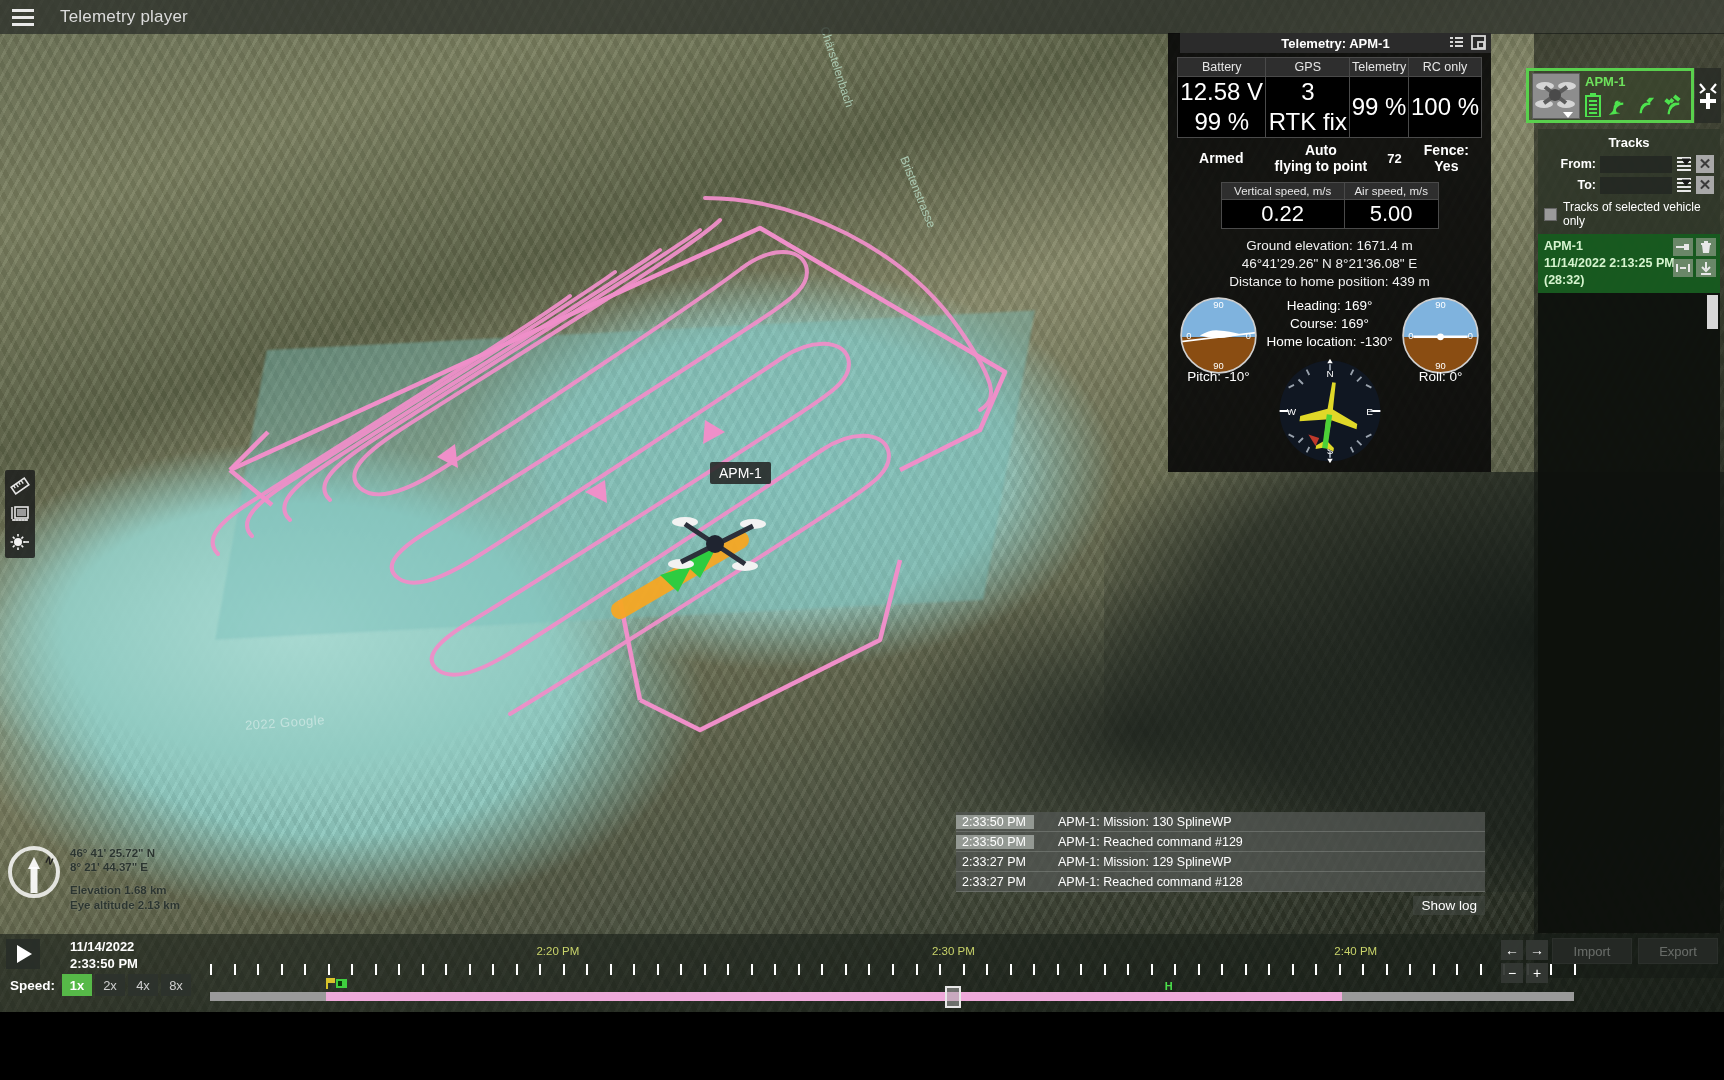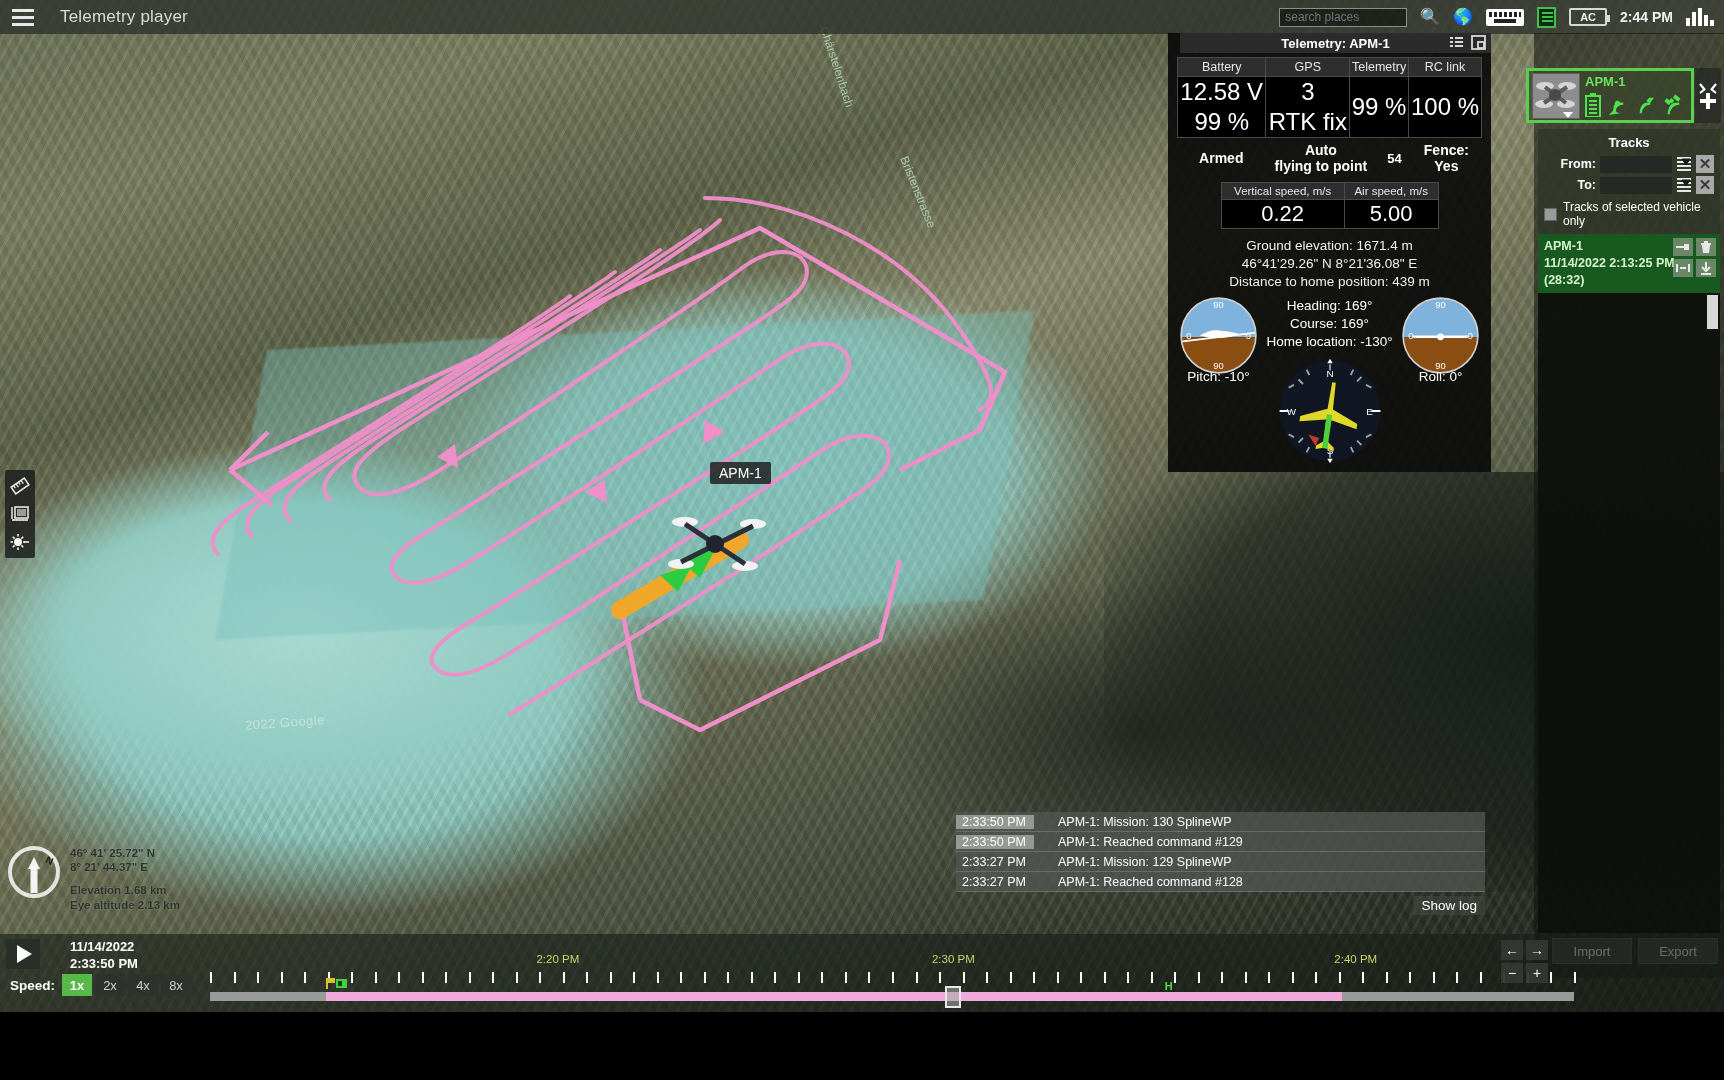--- a/index.html
+++ b/index.html
@@ -203,21 +203,21 @@
   .player{position:absolute;left:0;bottom:68px;width:1724px;height:78px;background:rgba(24,30,24,.62);}
   .play-btn{position:absolute;left:6px;top:5px;width:34px;height:30px;background:rgba(40,46,40,.9);
     display:flex;align-items:center;justify-content:center;cursor:pointer;}
   .play-tri{width:0;height:0;border-left:15px solid #fff;border-top:9px solid transparent;border-bottom:9px solid transparent;margin-left:3px;}
   .pl-date{position:absolute;left:70px;top:5px;color:#fff;font-size:13px;font-weight:bold;line-height:1.3;}
   .speed-lbl{position:absolute;left:10px;top:44px;color:#fff;font-size:13.5px;font-weight:bold;}
   .speeds{position:absolute;left:62px;top:40px;display:flex;gap:3px;}
   .sp{width:30px;height:22px;background:rgba(45,50,45,.92);color:#cfcfcf;font-size:13px;
     display:flex;align-items:center;justify-content:center;cursor:pointer;}
   .sp.active{background:#56b948;color:#fff;font-weight:bold;}
-  .ruler{position:absolute;left:210px;top:8px;right:150px;height:60px;text-decoration:underline;}
+  .ruler{position:absolute;left:210px;top:0;right:150px;height:60px;text-decoration:underline;}
   .ruler .tick{position:absolute;top:30px;width:2px;height:11px;background:#fff;}
   .ruler .tlabel{position:absolute;top:11px;color:#c9d46a;font-size:11.5px;transform:translateX(-50%);}
   .track-bar{position:absolute;left:210px;top:58px;right:150px;height:9px;background:#9a9a9a;}
   .track-fill{position:absolute;left:0;top:0;height:9px;background:#f0a8d8;background:#efa9da;}
   .cursor-h{position:absolute;top:52px;width:16px;height:22px;border:2px solid #e8e8e8;background:rgba(170,170,170,.55);}
   .mk-home{position:absolute;top:46px;width:12px;height:10px;color:#4be04b;font-size:11px;font-weight:bold;}
   .mk-start{position:absolute;top:44px;display:flex;gap:1px;align-items:center;}
   .navpad{position:absolute;right:176px;top:6px;display:grid;grid-template-columns:22px 22px;gap:3px;}
   .np{width:22px;height:20px;background:rgba(52,56,52,.95);color:#fff;font-size:14px;
     display:flex;align-items:center;justify-content:center;cursor:pointer;}
@@ -302,38 +302,20 @@
     </div>
   </div>
 
   <div class="topbar">
     <div class="hamburger">
         <i></i>
         <i></i>
         <i></i>
       </div>
     <div class="app-title">Telemetry player</div>
-    <div class="topbar-right">
-      <input class="search-box" value="" placeholder="search places" style="">
-      <span class="tb-ico">🔍</span>
-      <span class="tb-ico">🌎</span>
-      <span class="kbd-ico"></span>
-      <span class="doc-ico"></span>
-      <span class="batt-ico">
-        <span>AC</span>
-      </span>
-      <span class="clock">2:44 PM</span>
-      <span class="sig-ico">
-        <i style="height:8px"></i>
-          <i style="height:14px"></i>
-          <i style="height:18px"></i>
-          <i style="height:11px"></i>
-          <i style="height:6px"></i>
-      </span>
-    </div>
   </div>
 
   <div class="left-tools">
     <div class="lt-btn">
       <svg width="20" height="20" viewBox="0 0 20 20">
           <g transform="rotate(-35 10 10)">
         <rect x="2" y="6" width="16" height="8" fill="none" stroke="#e6e6e6" stroke-width="1.6"></rect>
         <path d="M5,6 v3 M8,6 v4 M11,6 v3 M14,6 v4" stroke="#e6e6e6" stroke-width="1.4"></path>
           </g>
         </svg>
@@ -381,42 +363,42 @@
         </span>
       </span>
     </div>
 
     <table class="tbl">
       <tbody>
           <tr>
         <td class="hdr-cell">Battery</td>
         <td class="hdr-cell">GPS</td>
         <td class="hdr-cell">Telemetry</td>
-        <td class="hdr-cell">RC link</td>
+        <td class="hdr-cell">RC only</td>
       </tr>
       <tr>
         <td class="val-cell" style="border-bottom:none">12.58 V</td>
         <td class="val-cell" style="border-bottom:none">3</td>
         <td class="val-cell" rowspan="2">99 %</td>
         <td class="val-cell" rowspan="2">100 %</td>
       </tr>
       <tr>
         <td class="val-cell" style="border-top:none">99 %</td>
         <td class="val-cell" style="border-top:none">RTK fix</td>
       </tr>
     </tbody>
       </table>
 
     <div class="status-row">
       <div class="c" style="flex:1">Armed</div>
       <div class="c" style="flex:1.3">
         <div>Auto</div>
         <div>flying to point</div>
       </div>
-      <div class="num" style="flex:.4;text-align:center">54</div>
+      <div class="num" style="flex:.4;text-align:center">72</div>
       <div class="c" style="flex:.8">
         <div>Fence:</div>
         <div>Yes</div>
       </div>
     </div>
 
 
     <table class="tbl" style="width:218px;margin-top:4px">
       <tbody>
           <tr>

